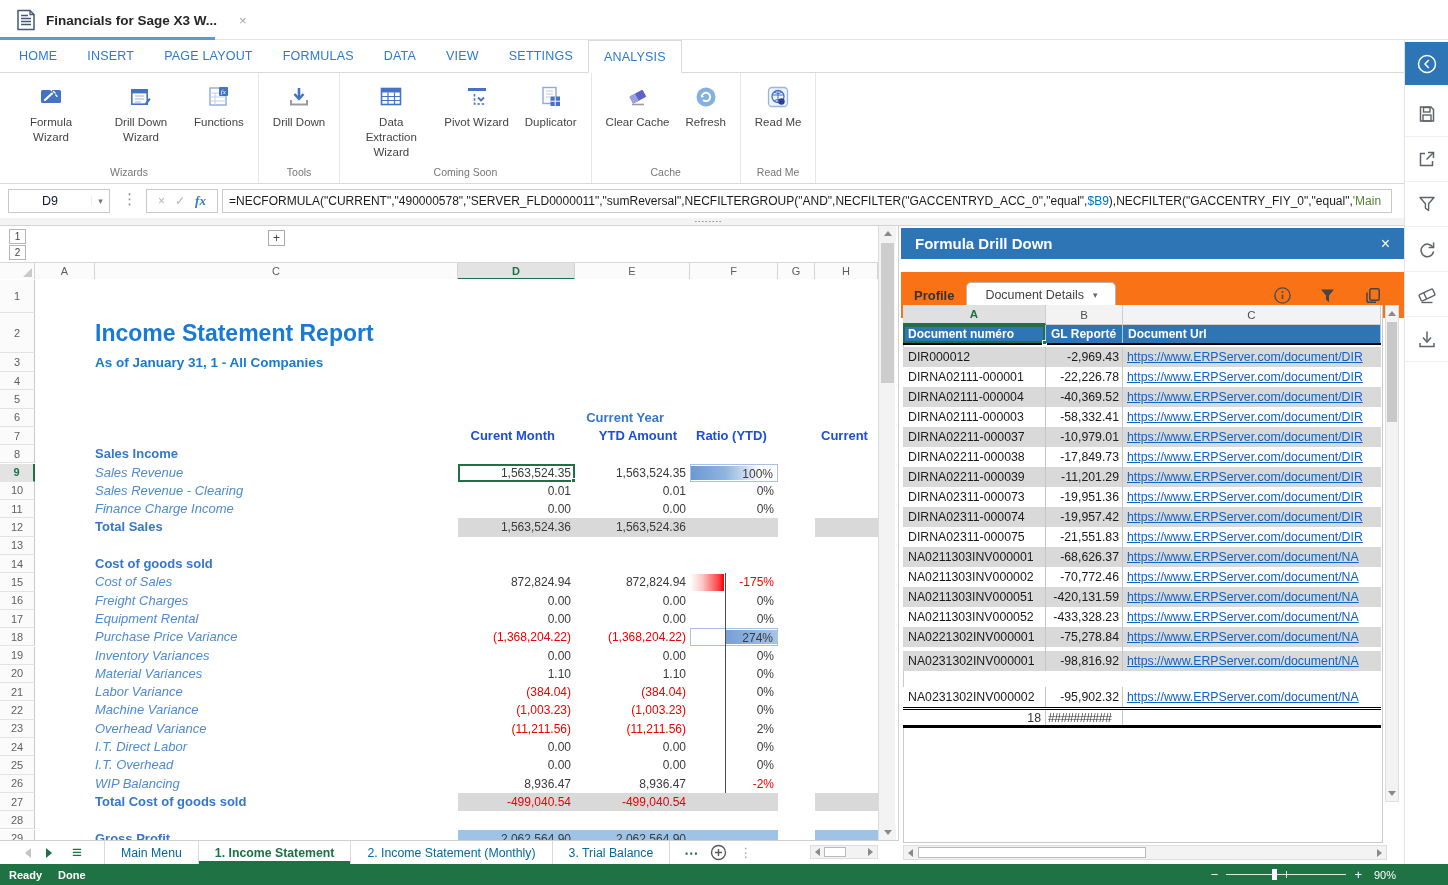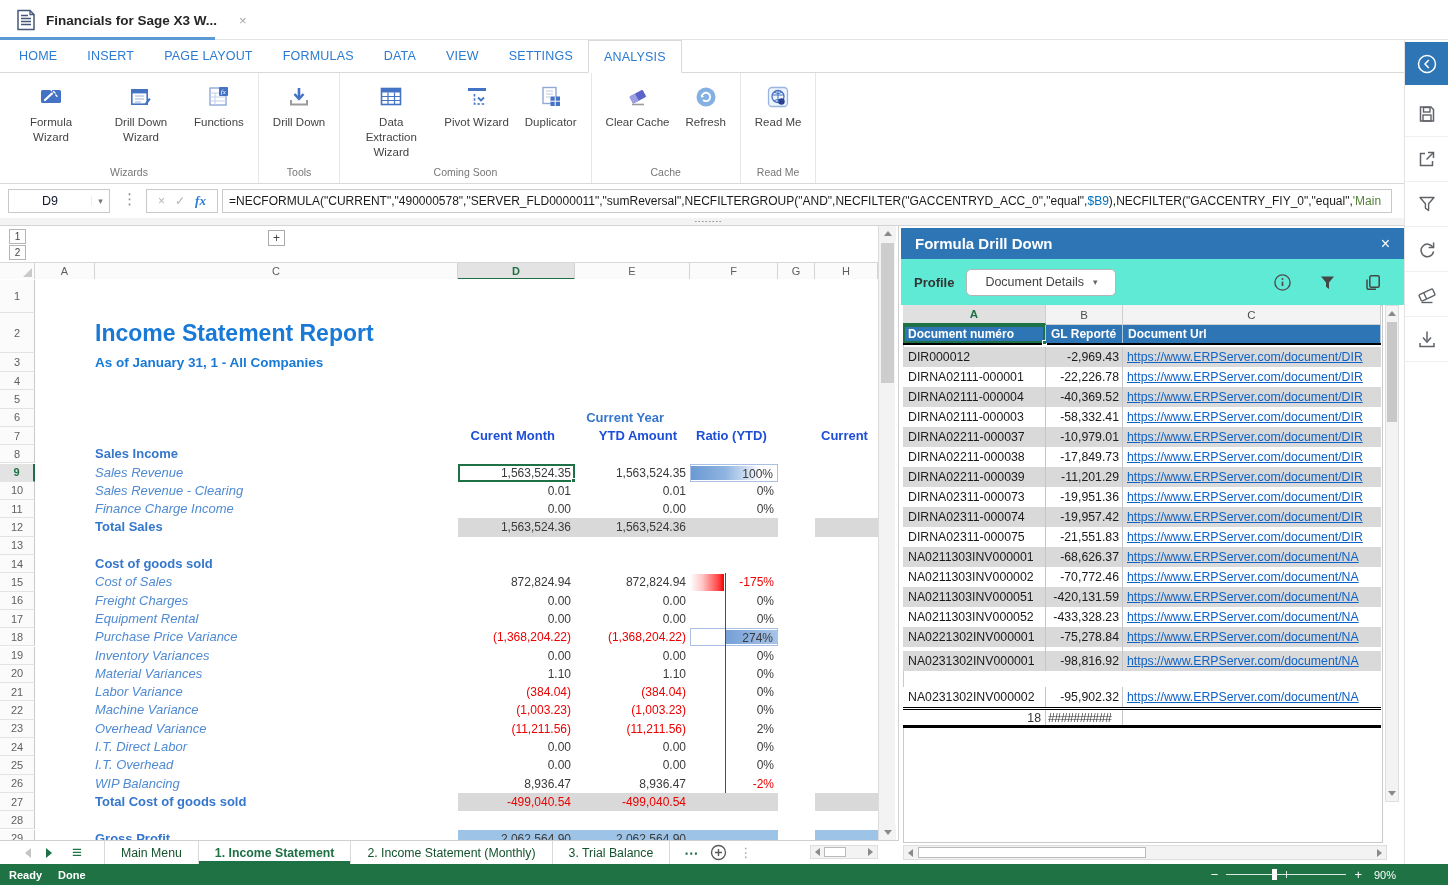--- a/index.html
+++ b/index.html
@@ -99,21 +99,21 @@
   .tri-dn{width:0;height:0;border:4px solid transparent;border-top:5px solid #8a8a8a;margin-bottom:-4px;}
   .tri-lf{width:0;height:0;border:4px solid transparent;border-right:5px solid #8a8a8a;margin-left:-4px;}
   .tri-rt{width:0;height:0;border:4px solid transparent;border-left:5px solid #8a8a8a;margin-right:-4px;}
   .panesplit{position:absolute;left:898px;top:226px;width:1px;height:638px;background:#d0d0d0;}
 
   
   .panel{position:absolute;left:901px;top:228px;width:503px;height:634px;background:#fff;}
   .panelheader{position:absolute;left:0;top:0;width:503px;height:31px;background:#2e75b6;display:flex;align-items:center;}
   .paneltitle{color:#fff;font-size:15px;font-weight:600;padding-left:14px;flex:1;}
   .panelclose{color:#fff;font-size:16px;padding:0 14px;cursor:default;}
-  .profilerow{position:absolute;left:0;top:31px;width:503px;height:46px;background:#5eead4;display:flex;align-items:center;}
+  .profilerow{position:absolute;left:0;top:44px;width:503px;height:46px;background:#f97316;display:flex;align-items:center;}
   .profilelabel{font-size:13px;font-weight:bold;color:#333;padding-left:13px;}
   .profiledd{margin-left:12px;width:150px;height:27px;border:1px solid #b5b5b5;border-radius:5px;display:flex;
              align-items:center;justify-content:center;gap:9px;font-size:12.5px;color:#444;background:#fff;}
   .ddcaret{font-size:9px;color:#666;}
   .picons{margin-left:auto;display:flex;align-items:center;gap:26px;padding-right:22px;}
   .picon{width:19px;height:19px;}
   .minibox{position:absolute;left:2px;top:77px;width:480px;height:538px;border:1px solid #c9c9c9;background:#fff;}
   .pcolheads{position:absolute;left:2px;top:77px;width:478px;height:20px;display:flex;}
   .pch{height:20px;background:#f3f3f3;border-right:1px solid #cfcfcf;border-bottom:1px solid #cfcfcf;
        font-size:11.5px;color:#4f4f4f;display:flex;align-items:center;justify-content:center;}
@@ -146,21 +146,21 @@
   .righttoolbar{position:absolute;left:1404px;top:40px;width:44px;height:824px;background:#fff;border-left:1px solid #e3e3e3;}
   .tbbluebox{position:absolute;left:0;top:2px;width:44px;height:43px;background:#2e75b6;display:flex;align-items:center;justify-content:center;}
   .tbslot{position:absolute;left:0;width:44px;height:45px;display:flex;align-items:center;justify-content:center;border-bottom:1px solid #efefef;}
 
   
   .footer{position:absolute;left:0;top:840px;width:899px;height:24px;background:#fff;border-top:1px solid #cfcfcf;display:flex;align-items:stretch;}
   .fnav{display:flex;align-items:center;gap:0;padding-left:12px;}
   .fnavbtn{width:26px;display:flex;align-items:center;justify-content:center;height:100%;}
   .hamburger{color:#1e7145;font-size:17px;font-weight:bold;line-height:1;}
   .stablist{display:flex;align-items:stretch;margin-left:14px;}
-  .stab{display:flex;align-items:center;padding:0 16px;font-size:12.3px;color:#14532d;border-right:1px solid #d9d9d9;white-space:nowrap;}
+  .stab{display:flex;align-items:center;padding:0 16px;font-size:12.3px;color:#0369a1;border-right:1px solid #d9d9d9;white-space:nowrap;}
   .stab:first-child{border-left:1px solid #d9d9d9;}
   .stab.active{color:#1e7145;font-weight:bold;box-shadow:inset 0 -3px 0 #1e7145;background:#fff;}
   .fmore{color:#1e7145;font-size:14px;font-weight:bold;margin-left:14px;display:flex;align-items:center;}
   .addsheet{margin-left:12px;display:flex;align-items:center;}
   .fvdots{margin-left:12px;display:flex;align-items:center;color:#a0a0a0;font-size:13px;}
   .lhscroll{position:absolute;left:810px;top:845px;width:68px;height:14px;background:#f3f3f3;border:1px solid #dedede;display:flex;align-items:center;}
   .lhthumb{position:absolute;left:13px;top:1px;width:22px;height:10px;background:#fff;border:1px solid #b9b9b9;}
 
   
   .statusbar{position:absolute;left:0;top:864px;width:1448px;height:21px;background:#1f7244;color:#fff;display:flex;align-items:center;}

